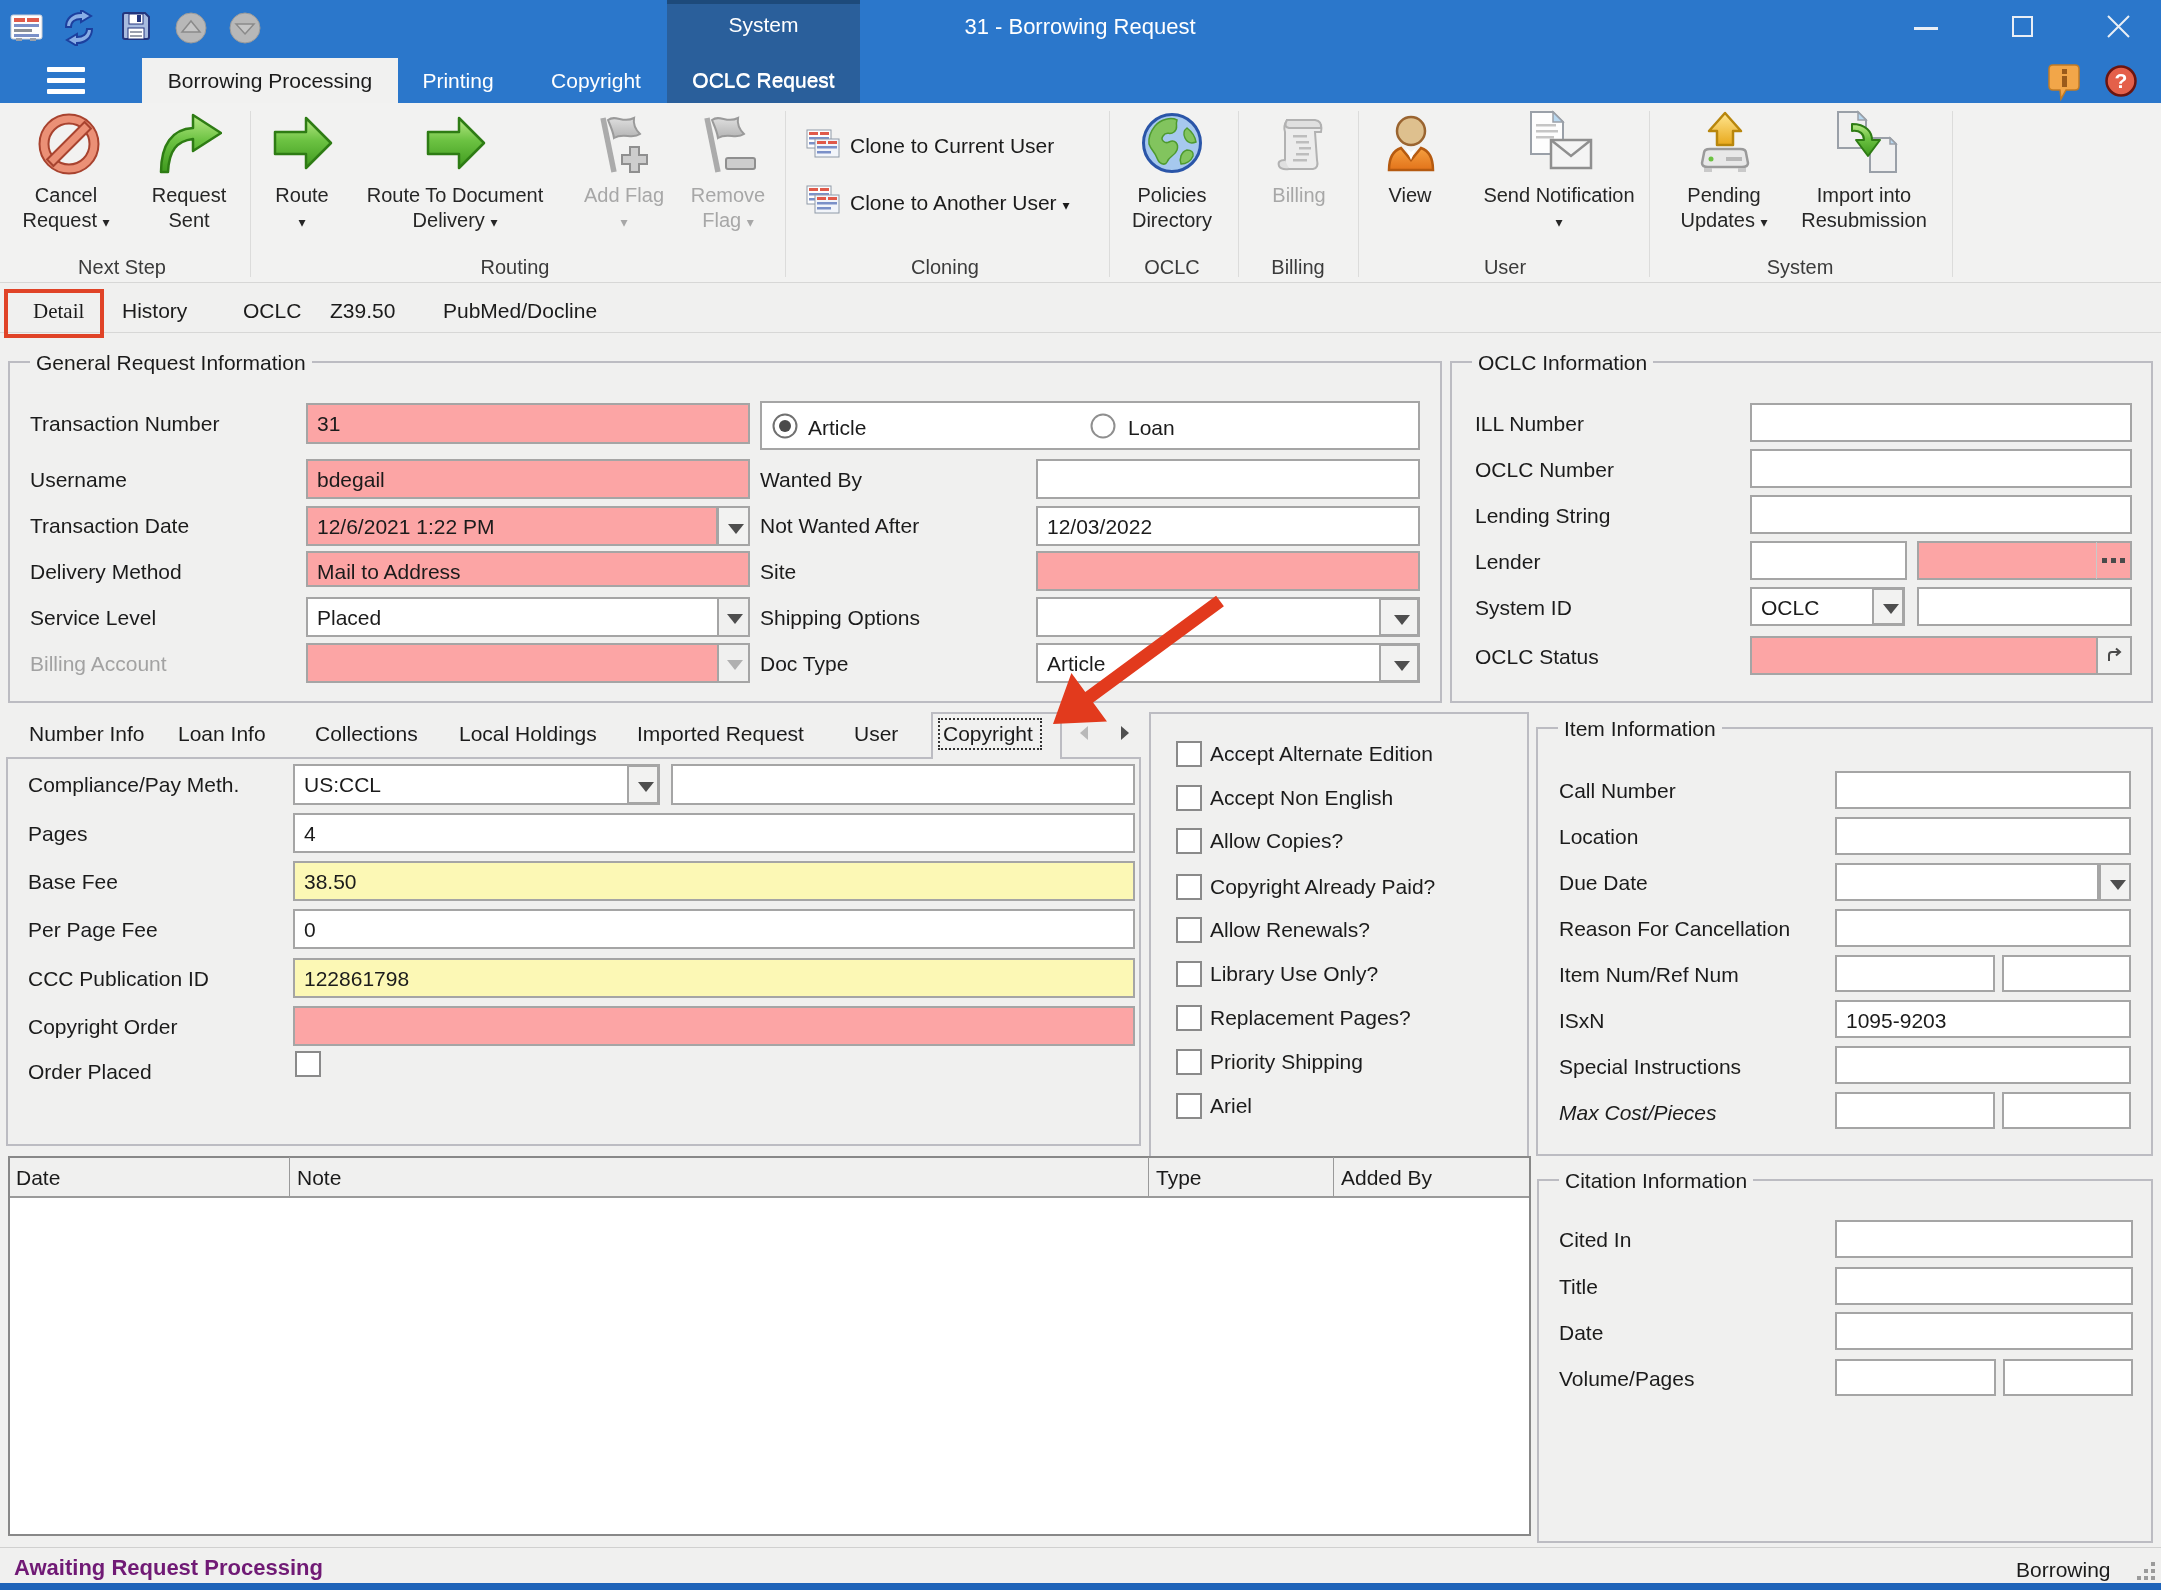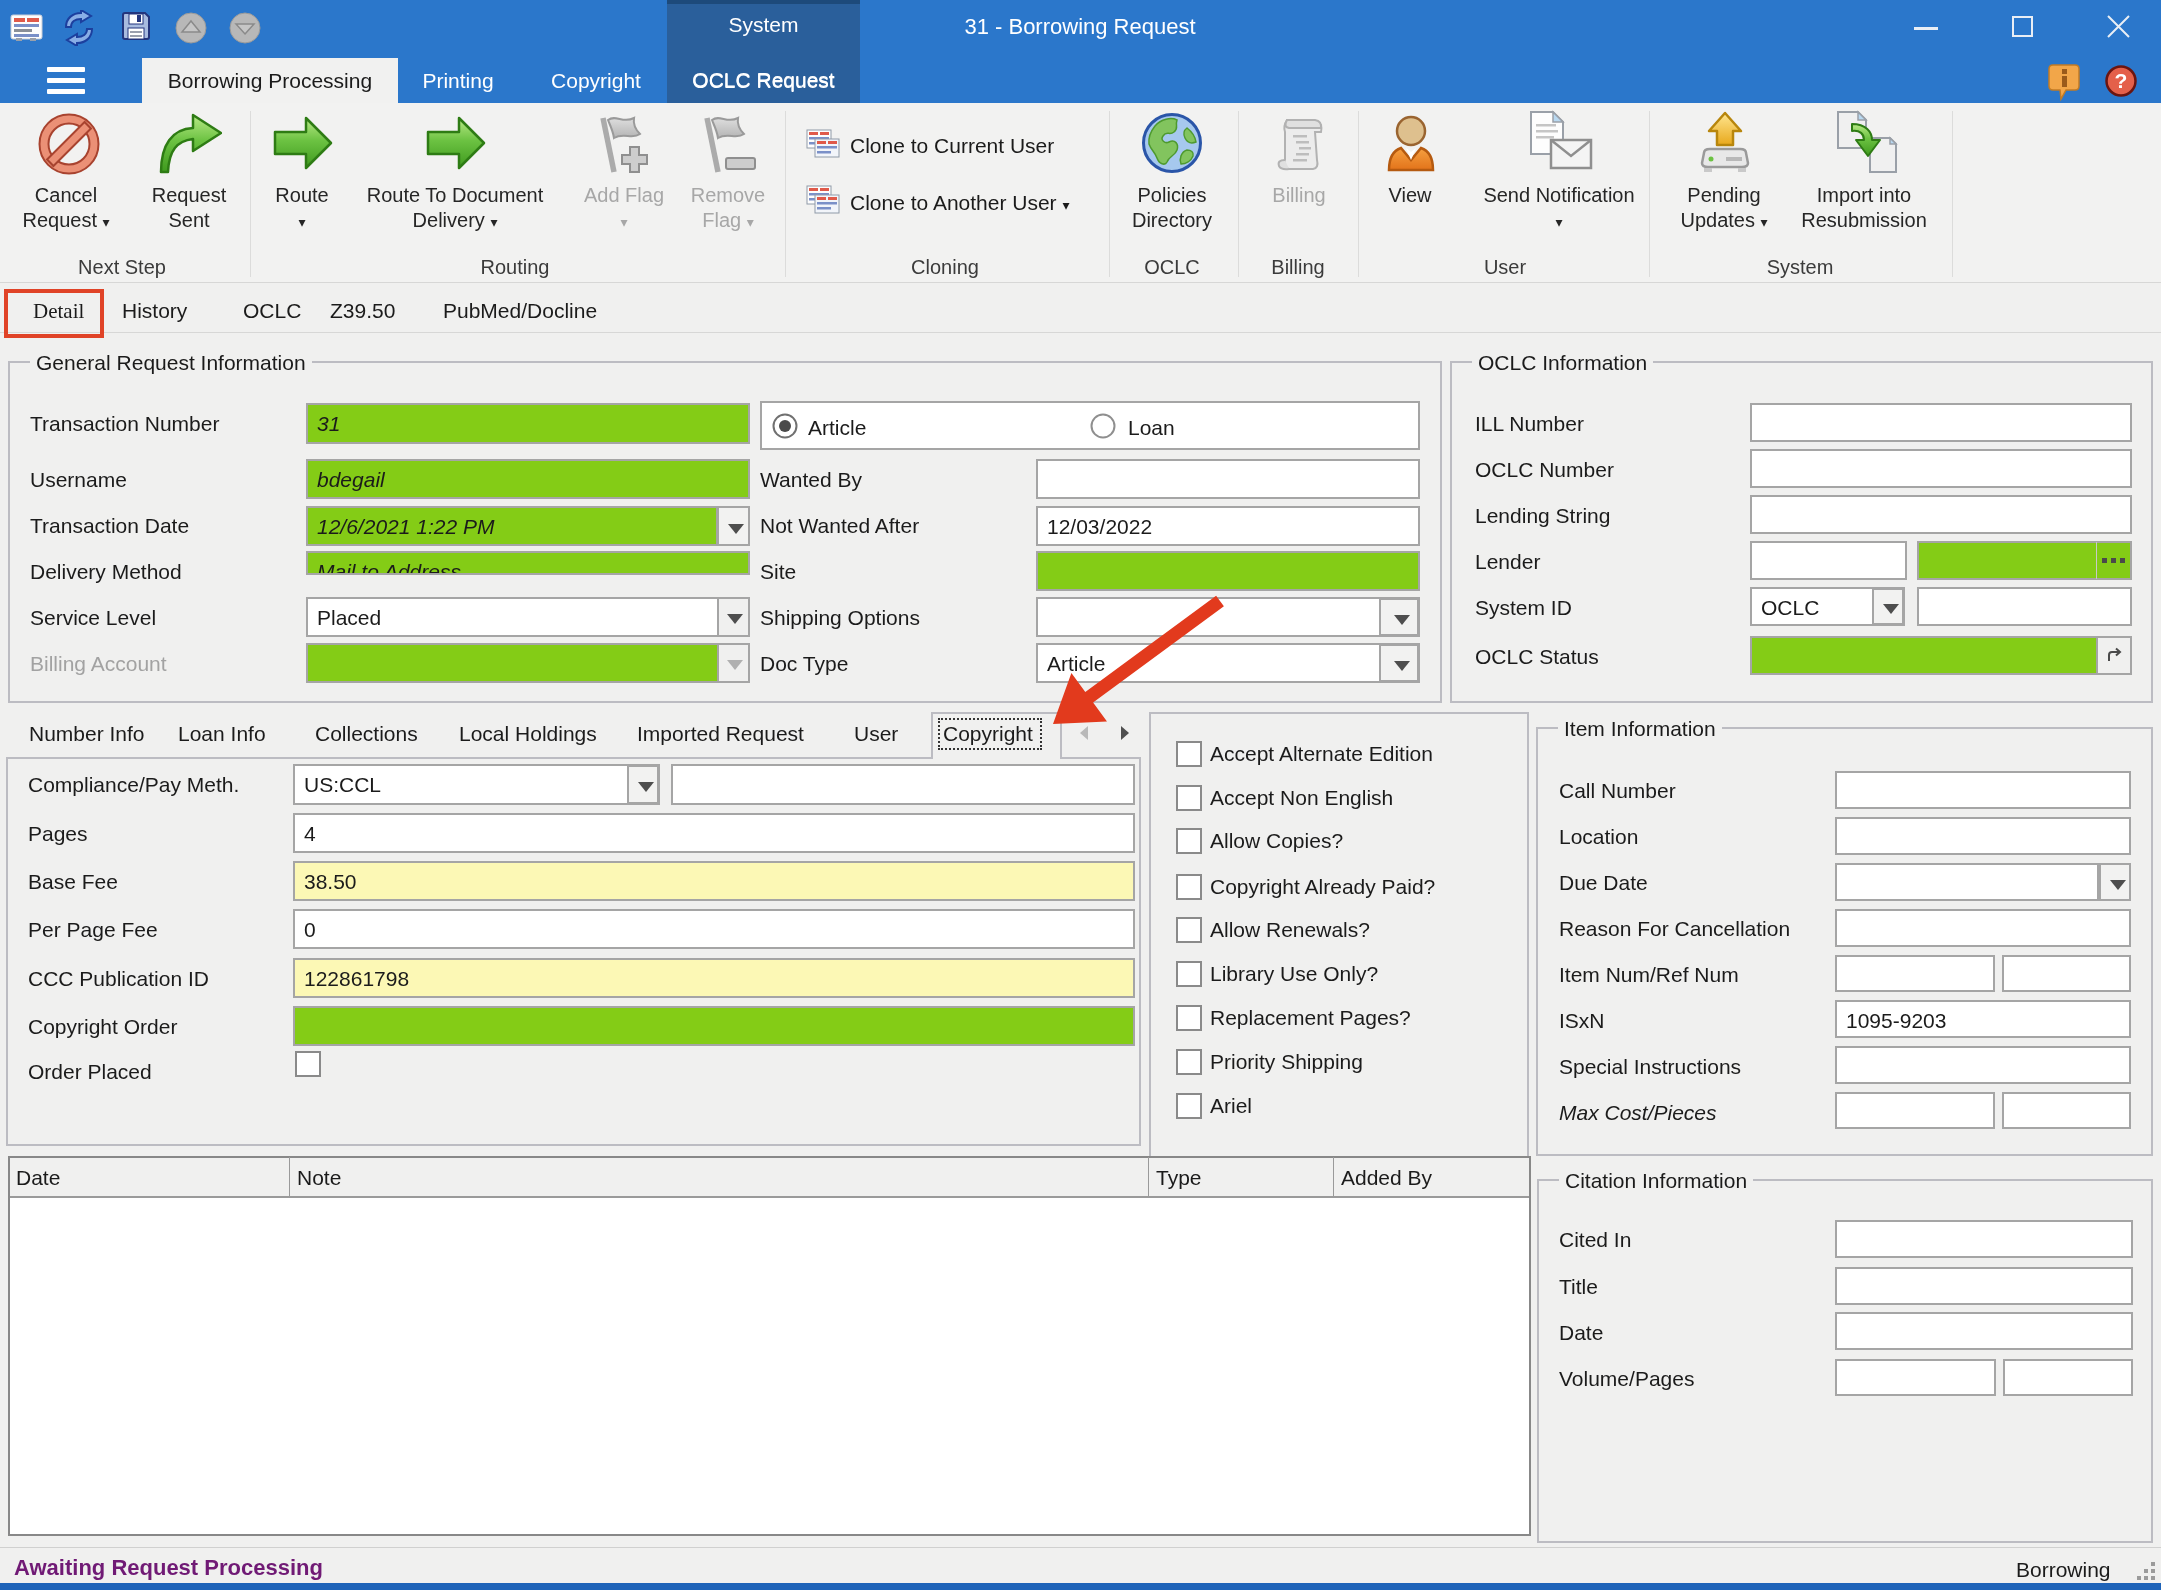--- a/index.html
+++ b/index.html
@@ -16,21 +16,21 @@
 .ribbon { left:0; top:103px; width:2161px; height:180px; background:#f2f2f1; border-bottom:1px solid #d7d7d6; }
 .rsep { position:absolute; top:8px; width:1px; height:166px; background:#dcdcdb; }
 .rgl { position:absolute; top:153px; font-size:20px; color:#3b3b3b; text-align:center; }
 .rlab { position:absolute; top:80px; font-size:20px; color:#262626; text-align:center; line-height:25px; }
 .rlab.dis { color:#a7a7a7; }
 .grp { position:absolute; border:2px solid #bcbcc2; }
 .leg { position:absolute; top:-12px; background:#f0f0ef; font-size:21px; color:#1b1b1b; padding:0 6px; white-space:nowrap; }
 .lbl { position:absolute; font-size:21px; color:#1b1b1b; white-space:nowrap; }
 .lbl.dis { color:#a2a2a2; }
 .inp { position:absolute; border:2px solid #a5a5a5; background:#fff; font-size:21px; color:#1b1b1b; line-height:38px; padding:0 9px; white-space:nowrap; overflow:hidden; }
-.inp.ro { background:#84cc16;font-style:italic; }
+.inp.ro { background:#fca5a5; }
 .inp.yel { background:#fcf8b5; }
 .combobtn { position:absolute; border:2px solid #a5a5a5; background:#f2f2f1; }
 .tri { position:absolute; width:0; height:0; border-left:8px solid transparent; border-right:8px solid transparent; border-top:10px solid #4e4e4e; }
 .tri.dis { border-top-color:#b0b0b0; }
 .cb { position:absolute; width:26px; height:26px; border:2px solid #8a8a8a; background:#fff; }
 .tabtxt { position:absolute; font-size:21px; color:#1b1b1b; }
 .statusbar { left:0; top:1547px; width:2161px; height:36px; background:#f0f0ef; border-top:1px solid #d0d0cf; }
 .bluebottom { left:0; top:1583px; width:2161px; height:7px; background:#1e63b8; }
 svg { display:block; }
 </style>
@@ -279,21 +279,21 @@
 <div class="abs lbl" style="left:30px;top:412px;">Transaction Number</div>
 <div class="abs inp ro" style="left:306px;top:403px;width:444px;height:41px;">31</div>
 <div class="abs lbl" style="left:30px;top:468px;">Username</div>
 <div class="abs inp ro" style="left:306px;top:459px;width:444px;height:40px;">bdegail</div>
 <div class="abs lbl" style="left:30px;top:514px;">Transaction Date</div>
 <div class="abs inp ro" style="left:306px;top:506px;width:412px;height:40px;">12/6/2021 1:22 PM</div>
 <div class="abs combobtn" style="left:717px;top:506px;width:33px;height:40px;">
     <span class="tri" style="left:9px;top:16px;"></span>
   </div>
 <div class="abs lbl" style="left:30px;top:560px;">Delivery Method</div>
-<div class="abs inp ro" style="left:306px;top:551px;width:444px;height:24px;">Mail to Address</div>
+<div class="abs inp ro" style="left:306px;top:551px;width:444px;height:36px;">Mail to Address</div>
 <div class="abs lbl" style="left:30px;top:606px;">Service Level</div>
 <div class="abs inp" style="left:306px;top:597px;width:444px;height:40px;">Placed</div>
 <div class="abs combobtn" style="left:717px;top:597px;width:33px;height:40px;background:#f0f0ef;">
     <span class="tri" style="left:8px;top:15px;"></span>
   </div>
 <div class="abs lbl dis" style="left:30px;top:652px;">Billing Account</div>
 <div class="abs inp ro" style="left:306px;top:643px;width:444px;height:40px;"></div>
 <div class="abs combobtn" style="left:717px;top:643px;width:33px;height:40px;background:#f0f0ef;">
     <span class="tri dis" style="left:8px;top:15px;"></span>
   </div>

